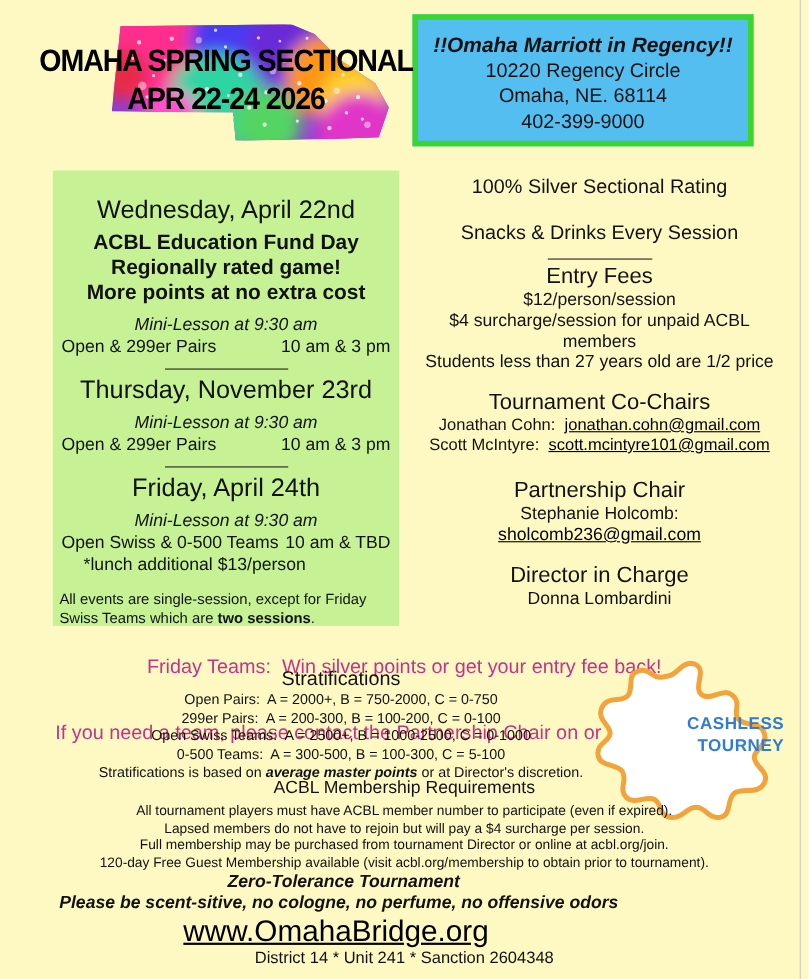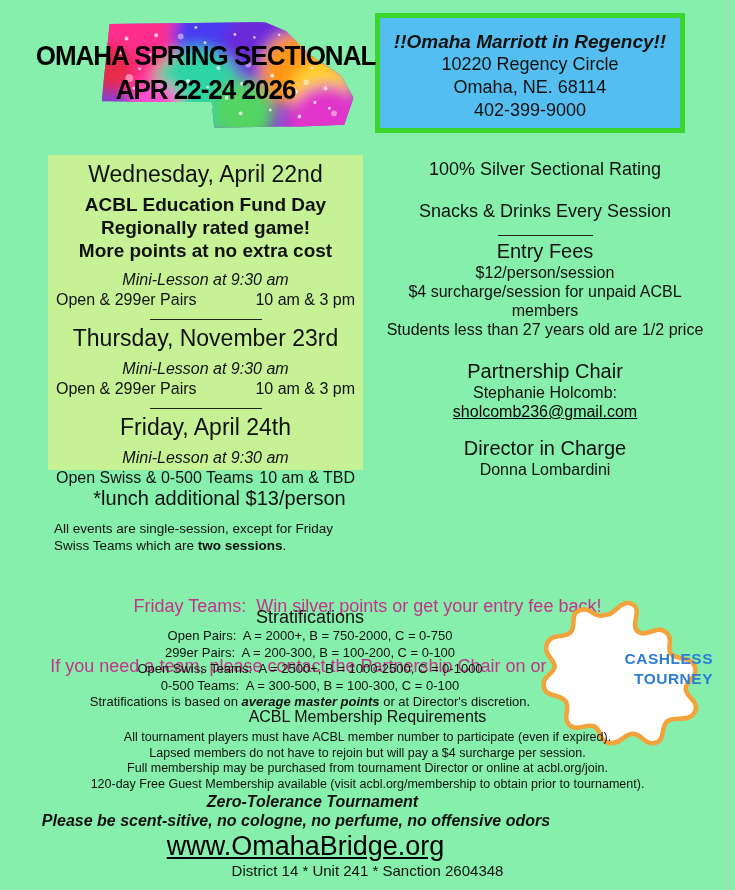--- a/index.html
+++ b/index.html
@@ -1,41 +1,41 @@
 <!DOCTYPE html>
 <html><head>
 <meta charset="utf-8">
 <style>
   html,body{margin:0;padding:0;background:#fff;}
-  .page{position:relative;width:735px;height:890px;background:#86efac;overflow:hidden;
+  .page{position:relative;width:735px;height:890px;background:#fef9c3;overflow:hidden;
         font-family:"Liberation Sans",sans-serif;color:#111;}
   .page-edge{position:absolute;left:727px;top:0;width:1px;height:100%;background:#c9c9c9;}
 
   
   .map-wrap{position:absolute;left:95px;top:12px;width:275px;height:138px;}
   .title-block{position:absolute;left:18px;top:38px;width:375px;text-align:center;z-index:3;}
   .title-line{font-size:26px;font-weight:900;letter-spacing:-1px;color:#000;line-height:34px;
               transform:scaleY(1.08);}
   .hotel-box{position:absolute;left:375px;top:13px;width:300px;height:110px;background:#55bef0;
              border:5px solid #3bd62d;text-align:center;}
   .hotel-name{font-size:19px;font-weight:bold;font-style:italic;margin-top:13px;}
   .hotel-line{font-size:18px;line-height:23px;}
 
   
-  .sched{position:absolute;left:48px;top:155px;width:315px;height:315px;background:#c6f295;
-         text-align:center;box-sizing:border-box;padding-top:6px;}
+  .sched{position:absolute;left:48px;top:155px;width:315px;height:414px;background:#c6f295;
+         text-align:center;box-sizing:border-box;padding-top:22px;}
   .day-title{font-size:23px;line-height:26px;margin-top:0;}
   .day-title.mt{margin-top:5px;}
   .day-notes{margin-top:6px;}
   .day-note{font-size:19px;font-weight:bold;line-height:23px;}
   .lesson{font-size:16px;font-style:italic;line-height:20px;margin-top:8px;}
   .event-row{display:flex;justify-content:space-between;font-size:16px;line-height:20px;
              padding:0 8px;}
   .sched-hr{width:112px;border:none;border-top:1.5px solid #222;margin:9px auto 5px auto;}
-  .lunch{font-size:20px;line-height:20px;text-align:center;padding-left:28px;}
+  .lunch{font-size:16px;line-height:20px;text-align:left;padding-left:28px;}
   .sched-note{font-size:13.5px;line-height:17px;text-align:left;padding:12px 8px 0 6px;}
 
   
   .info{position:absolute;left:380px;top:158px;width:330px;text-align:center;}
   .bold-head{font-size:18px;font-weight:normal;line-height:22px;}
   .snacks{margin-top:20px;}
   .info-hr{width:95px;border:none;border-top:1.5px solid #222;margin:13px auto 3px auto;}
   .sec-title{font-size:20px;line-height:24px;}
   .body-line{font-size:16px;line-height:19px;}
   .fees-wrap{width:320px;margin:0 auto;}
@@ -63,21 +63,21 @@
               font-size:15.5px;font-weight:bold;line-height:20px;letter-spacing:.5px;}
 
   
   .membership{position:absolute;left:35px;top:707px;width:665px;text-align:center;}
   .mem-title{font-size:16px;line-height:20px;margin-bottom:3px;}
   .mem-line{font-size:12.5px;line-height:15.5px;}
 
   
   .zero{position:absolute;left:0;top:793px;width:625px;text-align:center;font-size:16px;
         font-weight:bold;font-style:italic;}
-  .scent{position:absolute;left:0;top:812px;width:592px;text-align:center;font-size:16px;
+  .scent{position:absolute;left:12px;top:812px;width:592px;text-align:center;font-size:16px;
          font-weight:bold;font-style:italic;}
   .site{position:absolute;left:0;top:831px;width:611px;text-align:center;font-size:27px;}
   .site a{color:#000;text-decoration:underline;}
   .district{position:absolute;left:0;top:862px;width:735px;text-align:center;font-size:15px;}
 </style>
 </head>
 <body>
 
 <div class="page">
 
@@ -206,20 +206,25 @@
   <div class="info">
     <div class="bold-head">100% Silver Sectional Rating</div>
     <div class="bold-head snacks">Snacks &amp; Drinks Every Session</div>
     <hr class="info-hr">
     <div class="fees-wrap">
       <div class="sec-title">Entry Fees</div>
       <div class="body-line">$12/person/session</div>
       <div class="body-line">$4 surcharge/session for unpaid ACBL members</div>
       <div class="body-line">Students less than 27 years old are 1/2 price</div>
     </div>
+    <div class="chairs">
+      <div class="sec-title">Tournament Co-Chairs</div>
+      <div class="chair-line"><span>Jonathan Cohn:  </span><a class="email" href="#">jonathan.cohn@gmail.com</a></div>
+      <div class="chair-line"><span>Scott McIntyre:  </span><a class="email" href="#">scott.mcintyre101@gmail.com</a></div>
+    </div>
     <div class="gap20">
       <div class="sec-title">Partnership Chair</div>
       <div class="body-line">Stephanie Holcomb:</div>
       <div class="body-line"><a class="email" href="#">sholcomb236@gmail.com</a></div>
     </div>
     <div class="gap16">
       <div class="sec-title">Director in Charge</div>
       <div class="body-line">Donna Lombardini</div>
     </div>
   </div>
@@ -227,21 +232,21 @@
   <div class="banner">
     <div>Friday Teams:  Win silver points or get your entry fee back!</div>
     <div>If you need a team, please contact the Partnership Chair on or before Apr 22nd.</div>
   </div>
 
   <div class="strats">
     <div class="strat-title">Stratifications</div>
     <div class="strat-line">Open Pairs:  A = 2000+, B = 750-2000, C = 0-750</div>
     <div class="strat-line">299er Pairs:  A = 200-300, B = 100-200, C = 0-100</div>
     <div class="strat-line">Open Swiss Teams:  A = 2500+, B = 1000-2500, C = 0-1000</div>
-    <div class="strat-line">0-500 Teams:  A = 300-500, B = 100-300, C = 0-100</div>
+    <div class="strat-line">0-500 Teams:  A = 300-500, B = 100-300, C = 5-100</div>
     <div class="strat-note"><span>Stratifications is based on </span><span class="bi">average master points</span><span> or at Director's discretion.</span></div>
   </div>
 
   <div class="badge">
     <svg width="182" height="150" viewBox="0 0 200 164">
       <path d="M95 12 C105 2 118 6 116 18 C115 26 112 34 118 38 C128 44 138 30 148 38 C158 46 148 56 154 62 C162 70 176 64 180 76 C184 88 170 92 170 100 C170 110 186 114 180 126 C174 138 158 130 150 136 C142 142 148 158 136 160 C124 162 122 150 112 150 C102 150 98 162 86 160 C74 158 78 146 70 142 C62 138 50 148 42 140 C34 132 44 122 38 114 C32 106 16 110 14 98 C12 86 26 84 26 76 C26 68 12 62 18 50 C24 38 38 46 44 38 C50 30 42 18 54 14 C66 10 68 22 78 20 C86 18 86 20 95 12 Z" fill="#ffffff" stroke="#f2a33c" stroke-width="5" stroke-linejoin="round"></path>
     </svg>
     <div class="badge-text">
       <div>CASHLESS</div>
       <div>TOURNEY</div>

